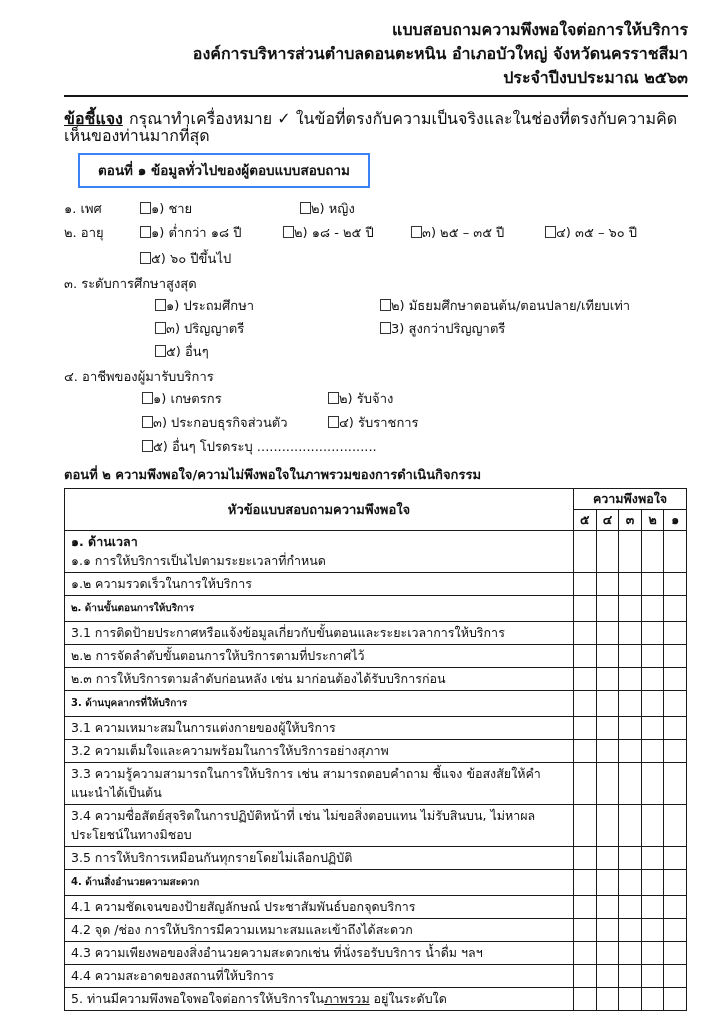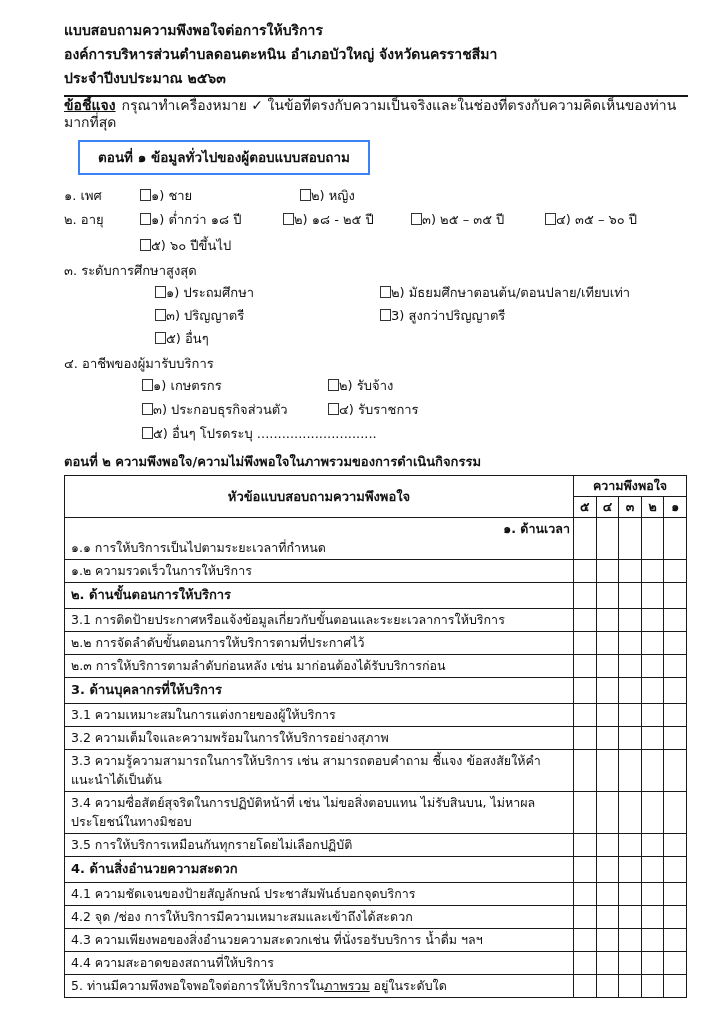--- a/index.html
+++ b/index.html
@@ -6,25 +6,25 @@
   html, body { width: 720px; background: #fff; }
   body {
     height: 1021px;
     font-family: "DejaVu Sans", "Liberation Sans", sans-serif;
     color: #111;
     overflow: hidden;
   }
   .page { padding: 18px 32px 0 64px; }
 
   
-  .doc-header { text-align: left; font-weight: bold; font-size: 14px; line-height: 24px; }
+  .doc-header { text-align: right; font-weight: bold; font-size: 16px; line-height: 24px; }
   .header-rule { border: none; border-top: 2.5px solid #151515; margin-top: 5px; }
 
   
-  .instruction { margin-top: 0; font-size: 14px; line-height: 17px; }
+  .instruction { margin-top: 13px; font-size: 16px; line-height: 17px; }
   .instruction .lbl { font-weight: bold; text-decoration: underline; margin-right: 6px; }
 
   
   .part1-box {
     display: inline-block;
     margin: 9px 0 6px 14px;
     border: 2px solid #3b82f6;
     padding: 4px 18px 5px 18px;
     font-weight: bold; font-size: 13.5px;
   }
@@ -51,22 +51,22 @@
   .opt-grid-occ { margin: 4px 0 0 78px; display: grid; grid-template-columns: 186px auto; row-gap: 6px; }
 
   
   .part2-title { margin-top: 8px; font-weight: bold; font-size: 13px; }
   table.sat { border-collapse: collapse; width: 623px; table-layout: fixed; margin-top: 3px; }
   table.sat th, table.sat td { border: 1.5px solid #1a1a1a; }
   th.topic-head { width: 509px; font-size: 13px; font-weight: bold; text-align: center; vertical-align: middle; }
   th.rating-span { font-size: 12.5px; font-weight: bold; height: 20px; }
   th.level { font-size: 12.5px; font-weight: bold; height: 21px; width: 39px; }
   td.topic-cell { font-size: 12.5px; line-height: 19px; padding: 1px 3px 2px 6px; vertical-align: top; }
-  td.topic-cell .section-text { font-weight: bold; text-align: right; }
-  td.section-cell { font-weight: bold; font-size: 13px; padding-top: 2px; padding-bottom: 4px; }
+  td.topic-cell .section-text { font-weight: bold; }
+  td.section-cell { font-weight: bold; font-size: 10px; padding-top: 2px; padding-bottom: 4px; }
   td.rating-cell { height: 21px; }
   tr.tall td.rating-cell { height: 42px; }
 </style>
 </head>
 <body>
 
 <div class="page">
 
   
   <div class="doc-header">

